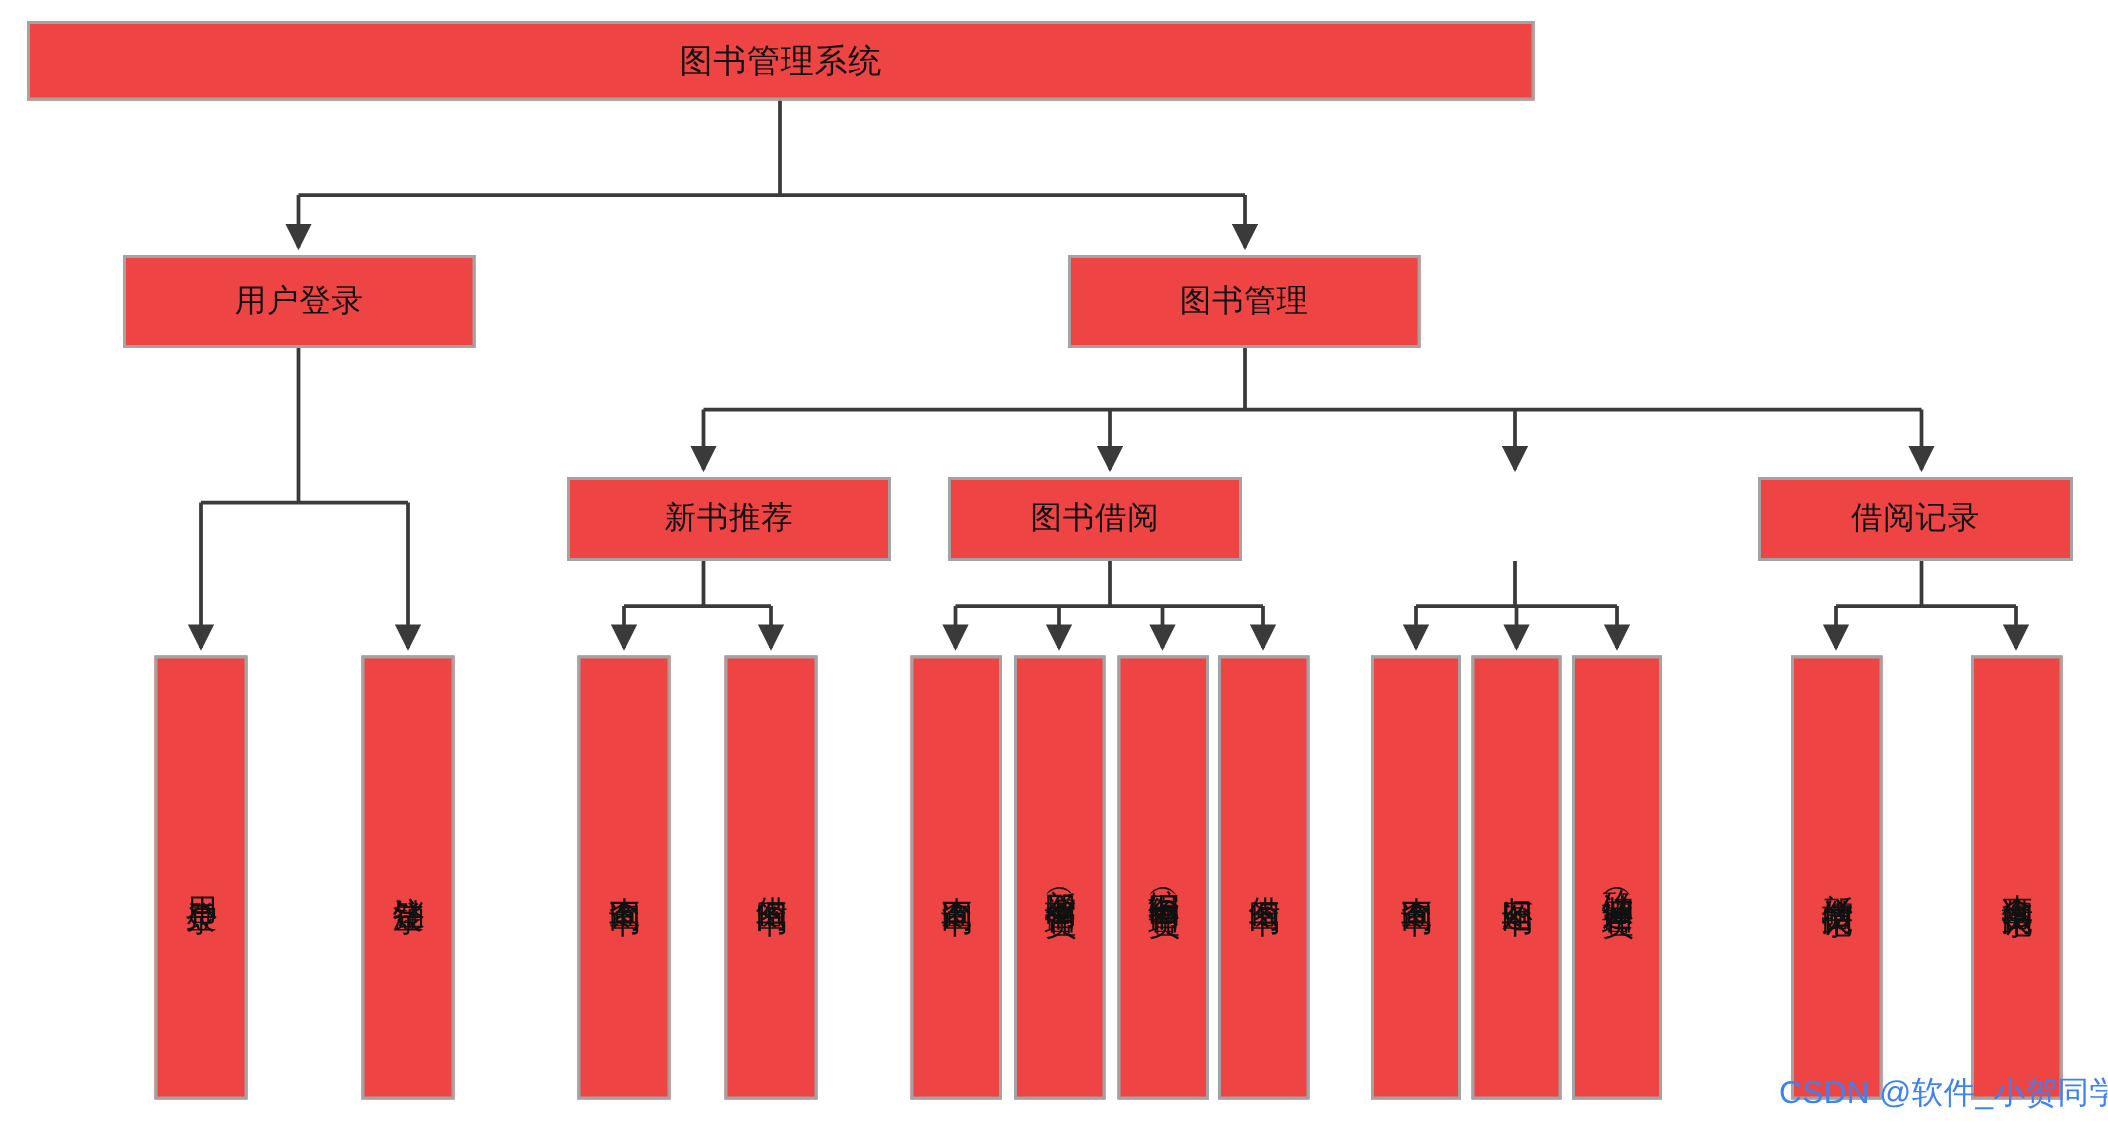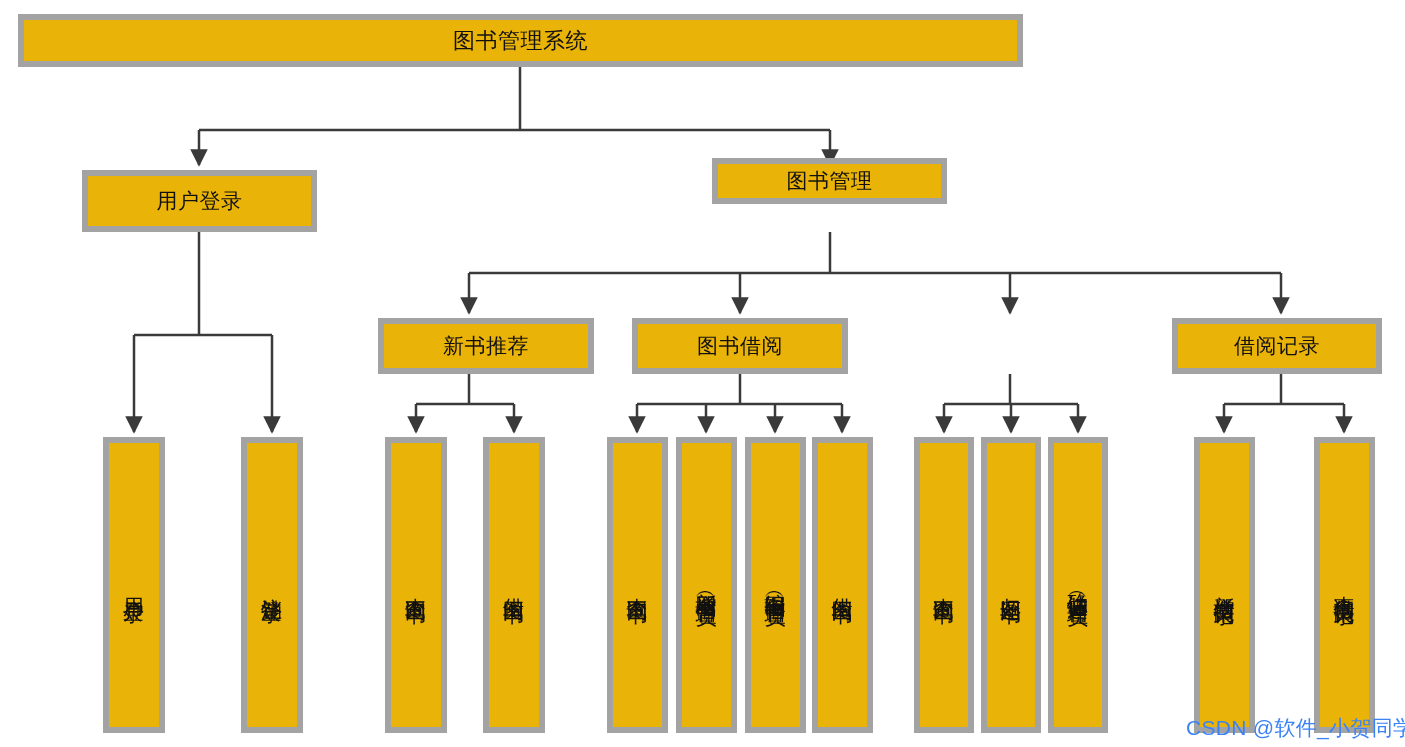--- a/index.html
+++ b/index.html
@@ -20,22 +20,22 @@
   #wires {
     position: absolute;
     left: 0;
     top: 0;
     width: 1405px;
     height: 747px;
   }
   .node {
     position: absolute;
     box-sizing: border-box;
-    background: #eab308;
-    border: 6px solid #a3a3a3;
+    background: #ef4444;
+    border: 2px solid #a3a3a3;
     display: flex;
     align-items: center;
     justify-content: center;
     color: #111111;
   }
   .node .label {
     display: block;
     text-align: center;
     line-height: 1.15;
     color: #111111;
@@ -129,28 +129,28 @@
     </g>
   </svg>
 
   <div class="node horiz root" style="left:18px; top:14px; width:1005px; height:53px;">
     <span class="label">图书管理系统</span>
   </div>
 
   <div class="node horiz" style="left:82px; top:170px; width:235px; height:62px;">
     <span class="label">用户登录</span>
   </div>
-  <div class="node horiz" style="left:712px; top:158px; width:235px; height:46px;">
+  <div class="node horiz" style="left:712px; top:170px; width:235px; height:62px;">
     <span class="label">图书管理</span>
   </div>
 
   <div class="node horiz" style="left:362px; top:318px; width:216px; height:56px;margin-left:16px;">
     <span class="label">新书推荐</span>
   </div>
-  <div class="node horiz" style="left:632px; top:318px; width:216px; height:56px;">
+  <div class="node horiz" style="left:632px; top:318px; width:196px; height:56px;">
     <span class="label">图书借阅</span>
   </div>
   <div class="node horiz" style="left:1172px; top:318px; width:210px; height:56px;align-items:center;">
     <span class="label">借阅记录</span>
   </div>
 
   <div class="node vert" style="left:103px; top:437px; width:62px; height:296px;">
     <span class="label">用户登录</span>
   </div>
   <div class="node vert" style="left:241px; top:437px; width:62px; height:296px;">

